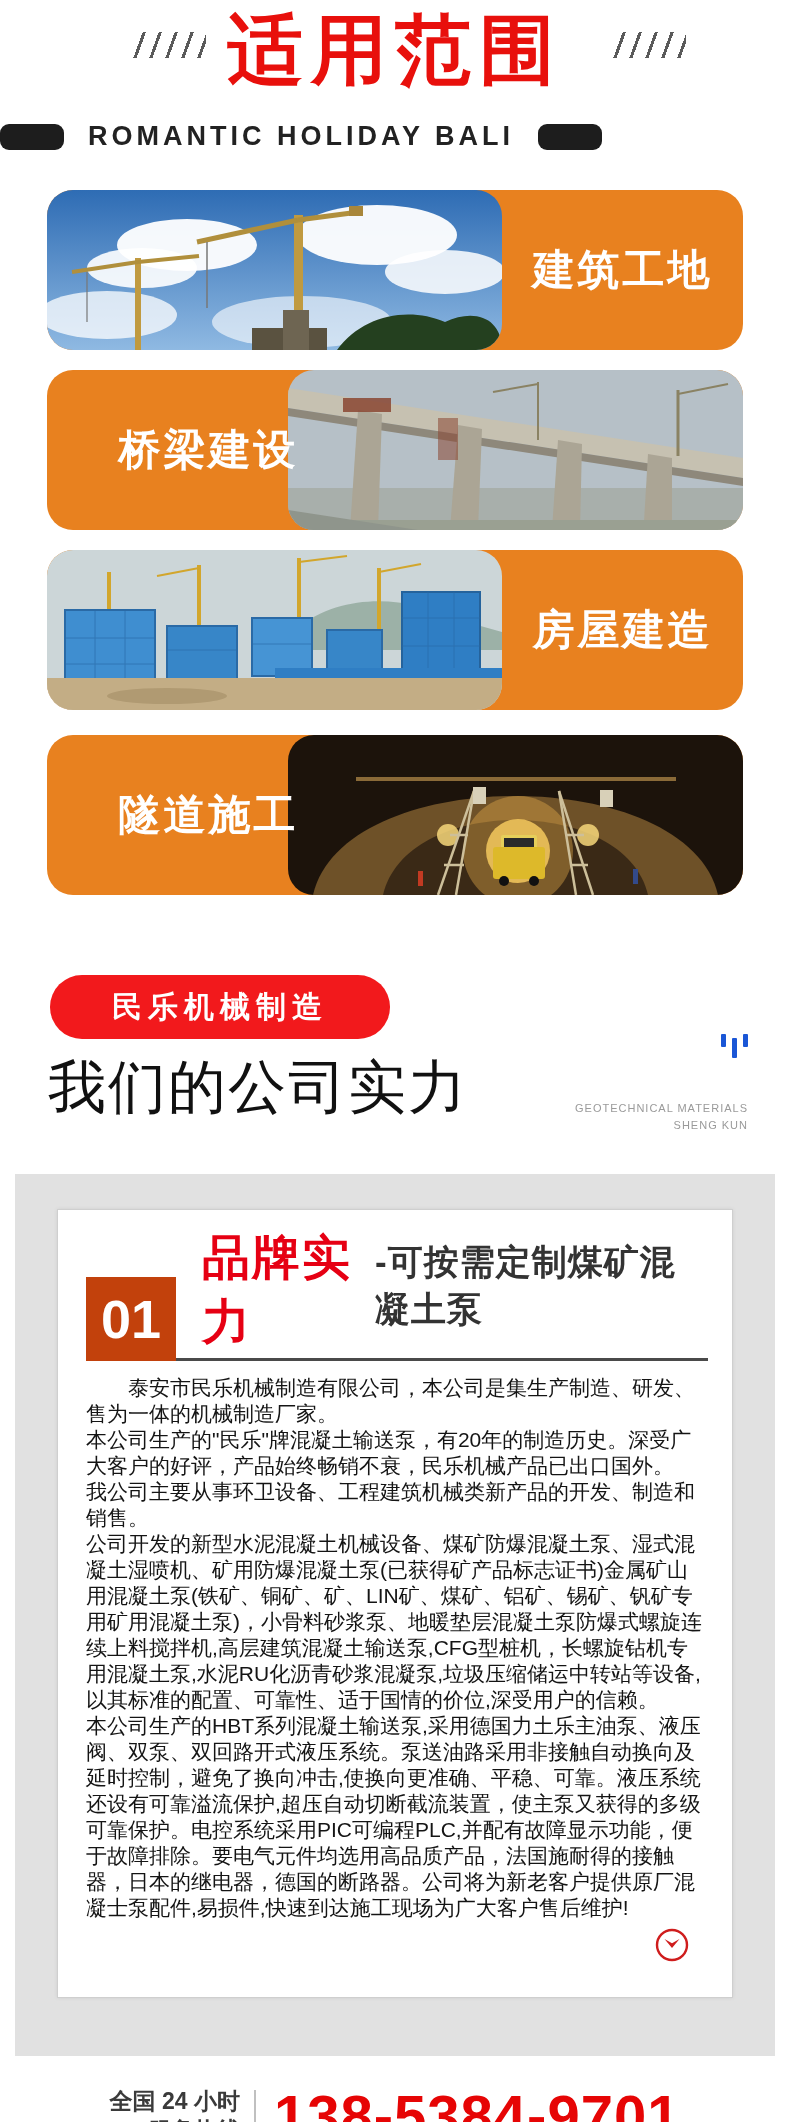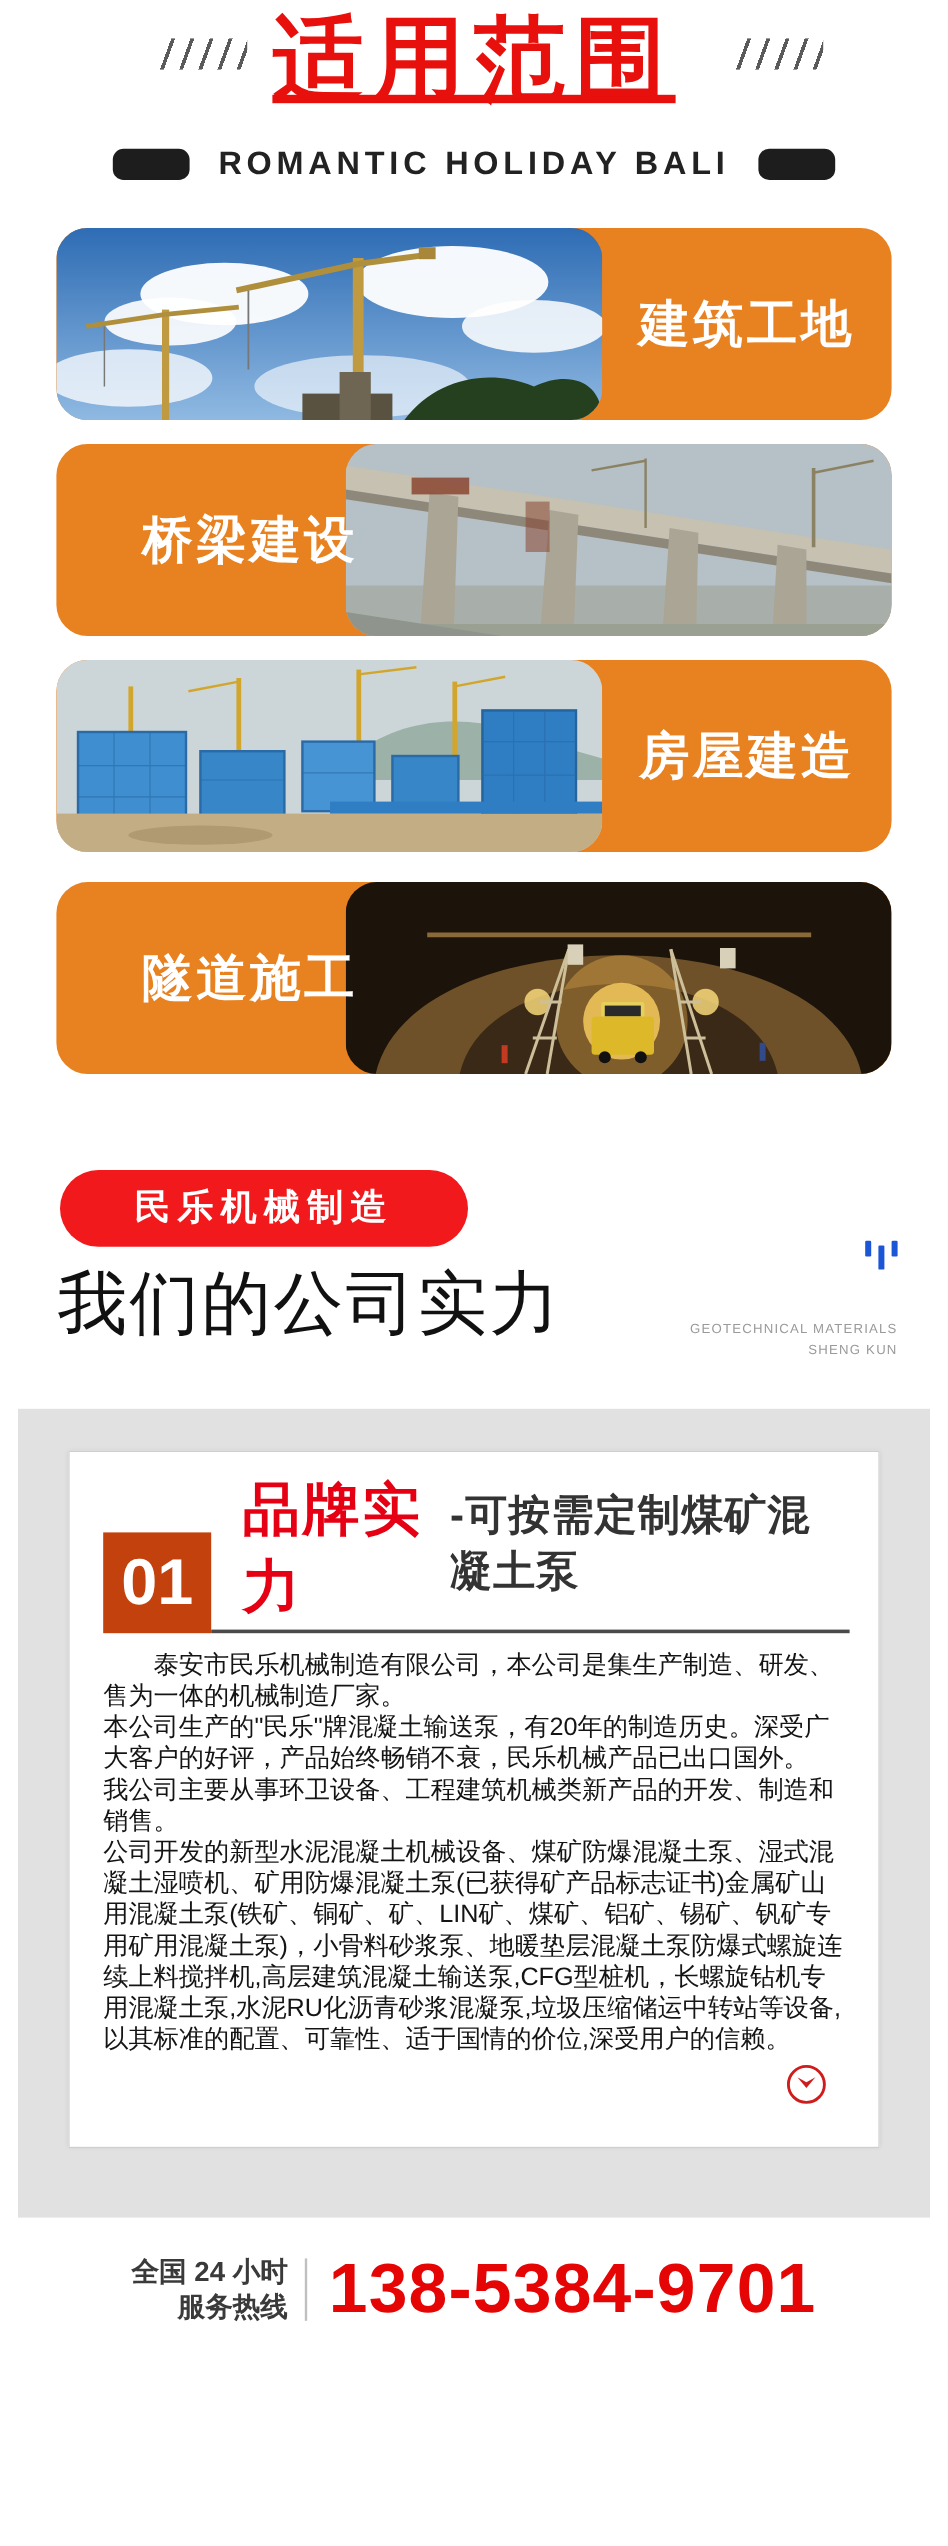--- a/index.html
+++ b/index.html
@@ -4,30 +4,30 @@
 <style>
   html,body{margin:0;padding:0;}
   body{
     width:790px;height:2122px;background:#ffffff;position:relative;overflow:hidden;
     font-family:"Liberation Sans","DejaVu Sans",sans-serif;
   }
   
   .header{position:relative;text-align:center;padding-top:4px;}
   .main-title{
     font-size:76px;line-height:1.2;font-weight:900;color:#e8100c;
-    letter-spacing:8px;margin:0;text-decoration:underline;
+    letter-spacing:8px;margin:0;
   }
   .slashes{
     position:absolute;top:32px;width:76px;height:26px;
     background:repeating-linear-gradient(110deg,transparent 0 12px,#5a5a5a 12px 15px);
   }
   .slashes.left{left:130px;}
   .slashes.right{right:104px;}
   .subtitle-row{
-    margin-top:26px;display:flex;align-items:center;justify-content:center;gap:24px;
+    margin-top:26px;display:flex;align-items:center;gap:24px;
   }
   .sub-block{width:64px;height:26px;border-radius:9px;background:#1d1d1d;}
   .subtitle{
     font-size:27px;font-weight:700;color:#222;letter-spacing:4px;
   }
   
   .app-card{
     position:relative;width:696px;height:160px;margin:20px auto 0;
     background:#e8811f;border-radius:26px;
   }
@@ -261,20 +261,21 @@
       <div class="header-text">
         <span class="card-heading">品牌实力</span>
         <span class="card-subheading">-可按需定制煤矿混凝土泵</span>
       </div>
     </div>
     <div class="card-body">
         <p>泰安市民乐机械制造有限公司，本公司是集生产制造、研发、售为一体的机械制造厂家。</p>
         <p>本公司生产的"民乐"牌混凝土输送泵，有20年的制造历史。深受广大客户的好评，产品始终畅销不衰，民乐机械产品已出口国外。</p>
         <p>我公司主要从事环卫设备、工程建筑机械类新产品的开发、制造和销售。</p>
         <p>公司开发的新型水泥混凝土机械设备、煤矿防爆混凝土泵、湿式混凝土湿喷机、矿用防爆混凝土泵(已获得矿产品标志证书)金属矿山用混凝土泵(铁矿、铜矿、矿、LIN矿、煤矿、铝矿、锡矿、钒矿专用矿用混凝土泵)，小骨料砂浆泵、地暖垫层混凝土泵防爆式螺旋连续上料搅拌机,高层建筑混凝土输送泵,CFG型桩机，长螺旋钻机专用混凝土泵,水泥RU化沥青砂浆混凝泵,垃圾压缩储运中转站等设备,以其标准的配置、可靠性、适于国情的价位,深受用户的信赖。</p>
+        <p>本公司生产的HBT系列混凝土输送泵,采用德国力土乐主油泵、液压阀、双泵、双回路开式液压系统。泵送油路采用非接触自动换向及延时控制，避免了换向冲击,使换向更准确、平稳、可靠。液压系统还设有可靠溢流保护,超压自动切断截流装置，使主泵又获得的多级可靠保护。电控系统采用PIC可编程PLC,并配有故障显示功能，便于故障排除。要电气元件均选用高品质产品，法国施耐得的接触器，日本的继电器，德国的断路器。公司将为新老客户提供原厂混凝士泵配件,易损件,快速到达施工现场为广大客户售后维护!</p>
       </div>
     <div class="more-row">
       <svg class="more-icon" viewBox="0 0 36 36">
         <circle cx="18" cy="18" r="15" fill="none" stroke="#cf1d1d" stroke-width="2.4"></circle>
         <path d="M10.5 12 L18 21 L25.5 12 L18 16.2 Z" fill="#cf1d1d"></path>
       </svg>
     </div>
   </div>
 </div>
 

